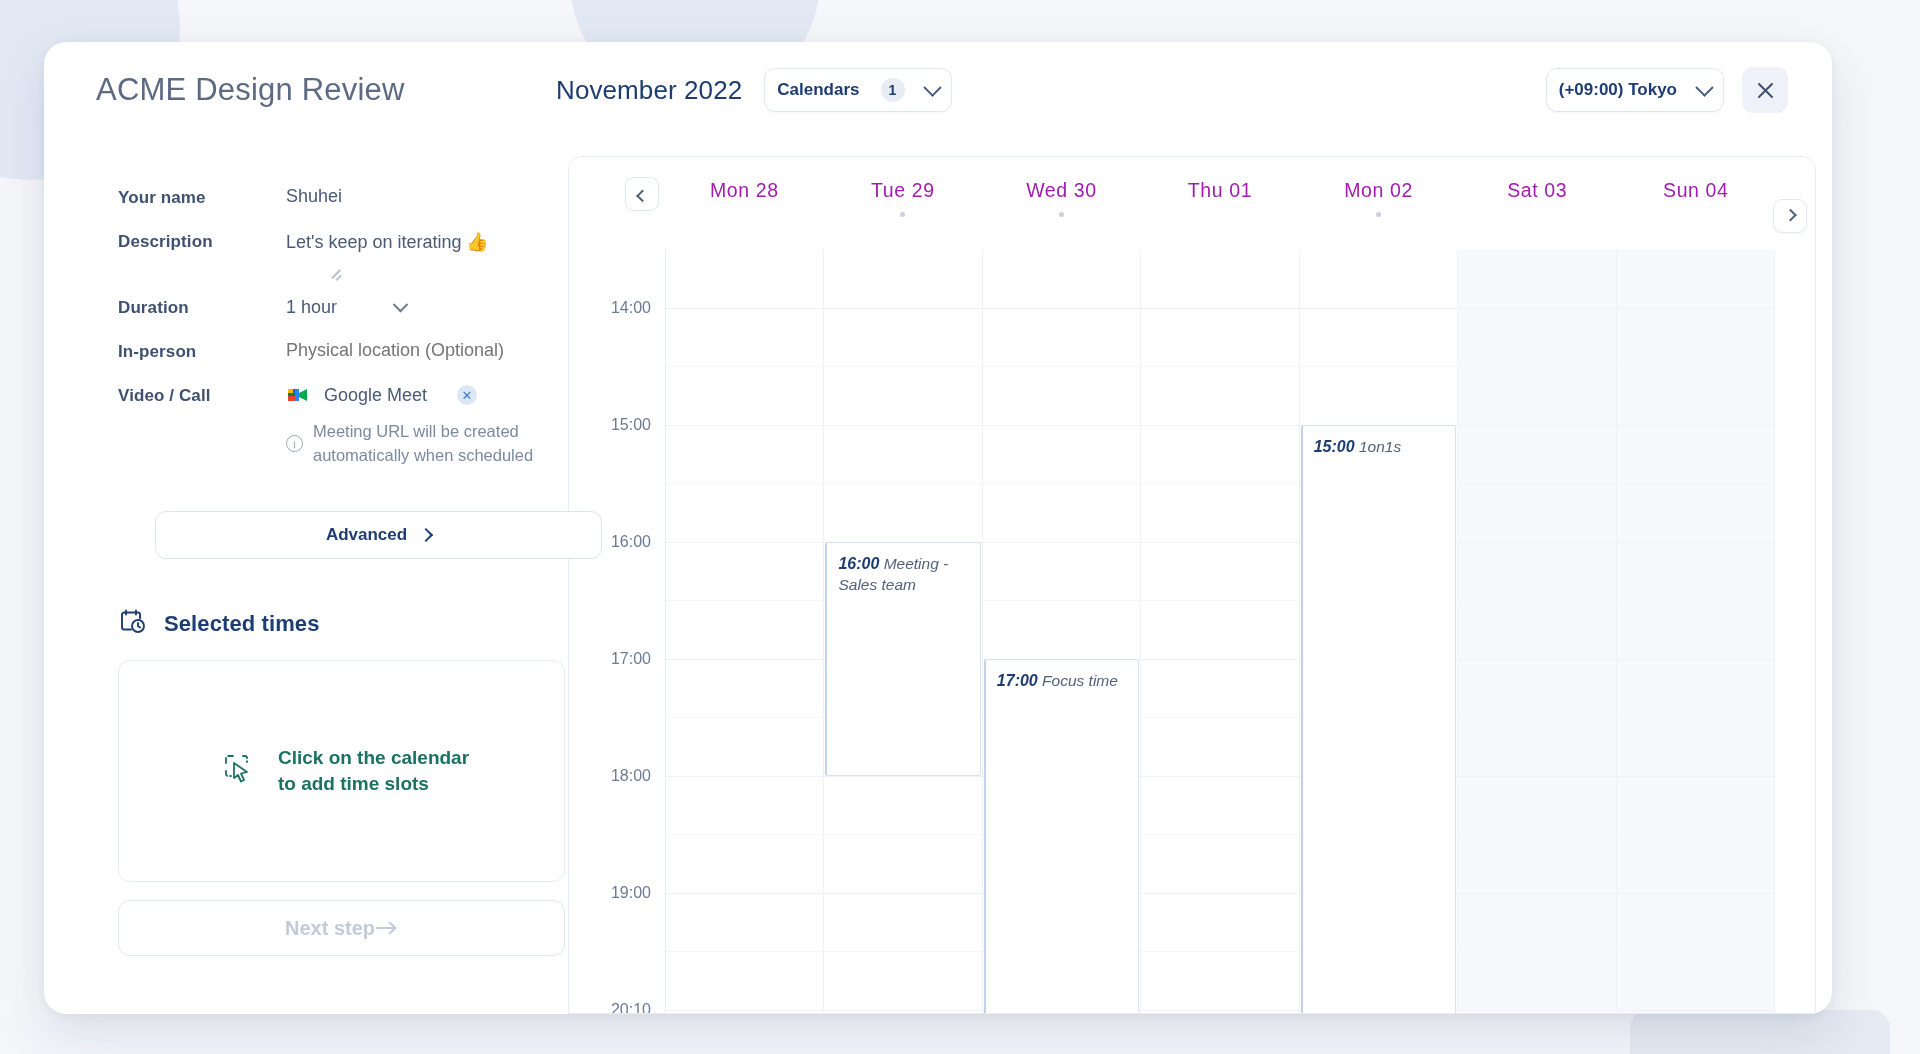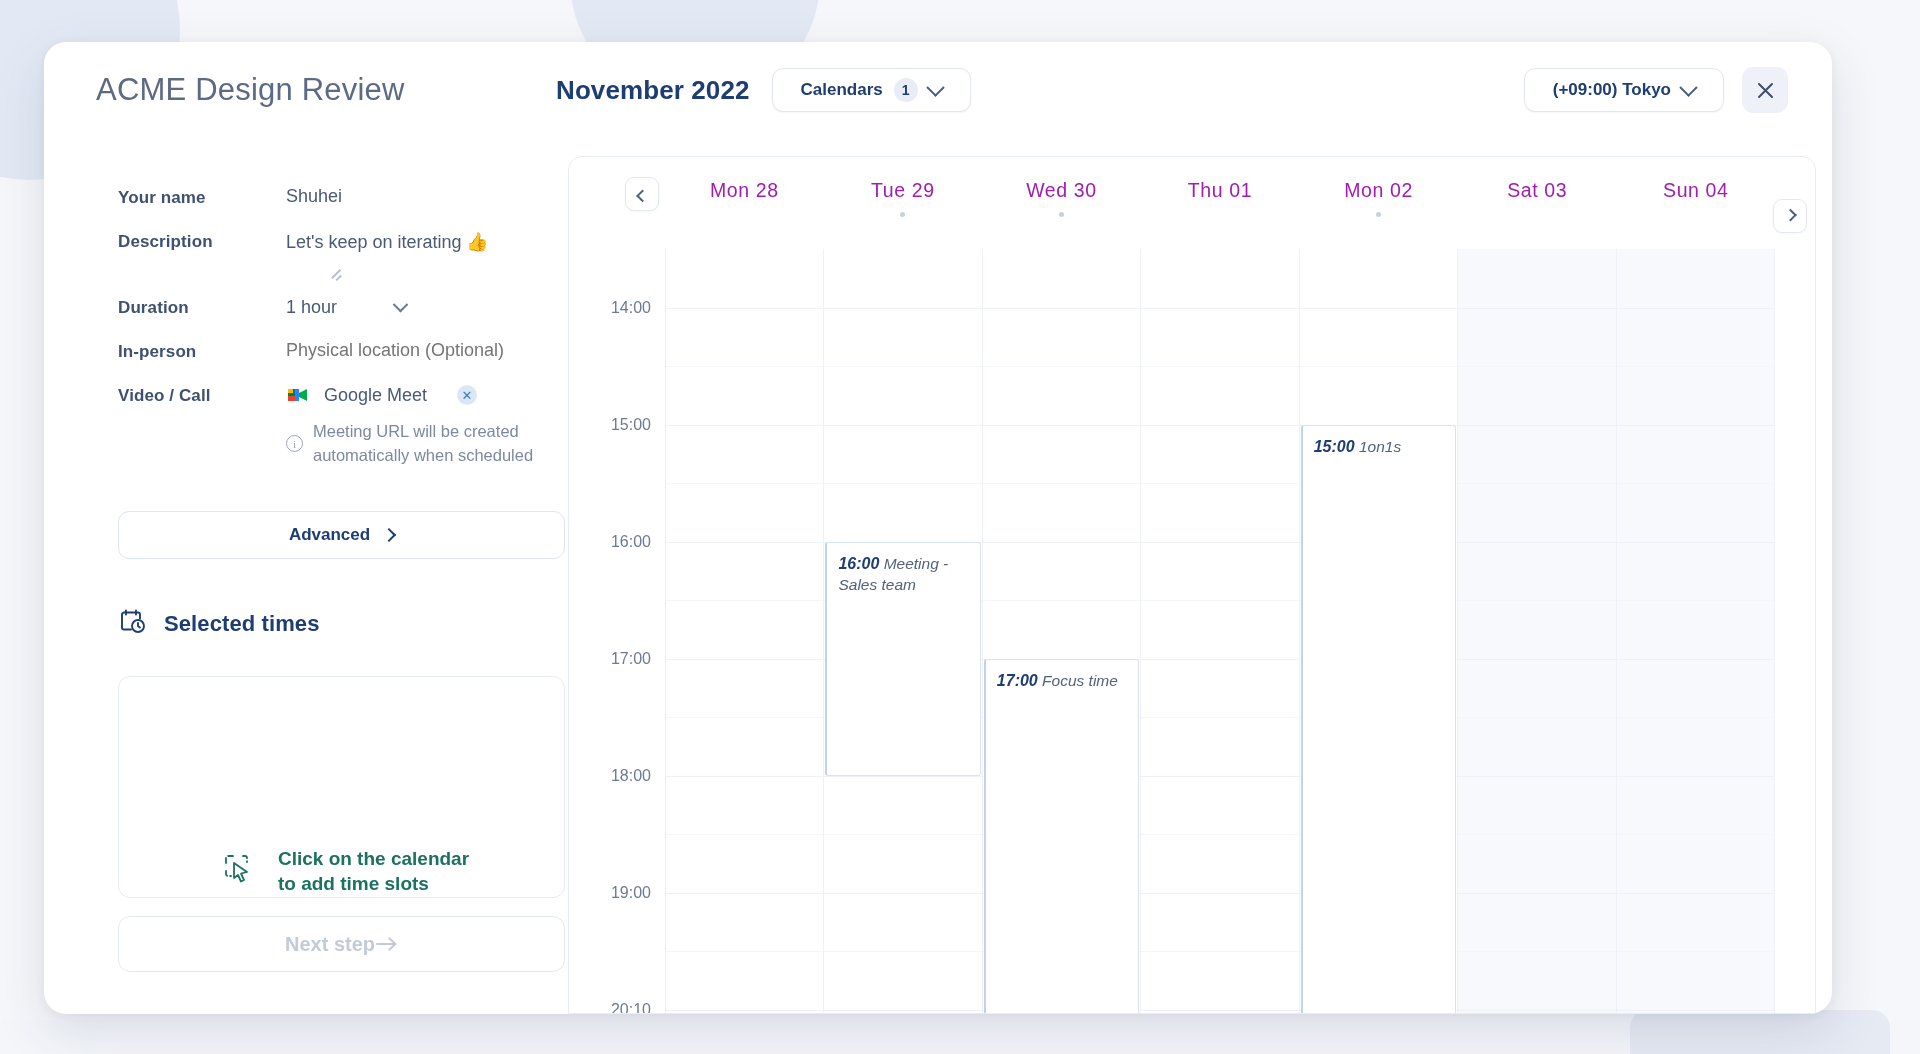--- a/index.html
+++ b/index.html
@@ -58,32 +58,32 @@
     font-size: 31px;
     color: #5d6a84;
     letter-spacing: .2px;
     width: 340px;
     white-space: nowrap;
     overflow: hidden;
     flex: 0 0 340px;
   }
   #month-label {
     font-size: 26px;
-    font-weight: bold;
+    font-weight: normal;
     color: #1d3d73;
     margin-left: 120px;
     letter-spacing: .1px;
     white-space: nowrap;
   }
   .pill {
     display: inline-flex;
     align-items: center;
-    gap: 11px;
+    gap: 21px;
     height: 44px;
-    padding: 0 28px;
+    padding: 0 12px;
     border: 1px solid #e2e6ee;
     border-radius: 11px;
     background: #fff;
     font-size: 17px;
     font-weight: bold;
     color: #1d3d73;
     box-shadow: 0 1px 2px rgba(30,50,90,.05);
     cursor: pointer;
     white-space: nowrap;
   }
@@ -191,41 +191,42 @@
   #advanced-button {
     margin-top: 44px;
     width: 447px; height: 48px;
     border: 1px solid #dfe4ee;
     border-radius: 11px;
     background: #fff;
     display: flex; align-items: center; justify-content: center; gap: 14px;
     font-size: 17px; font-weight: bold; color: #1d3d73;
     cursor: pointer;
     font-family: inherit;
+    margin-left: 37px;
   }
   #advanced-chev {
     width: 10px; height: 10px;
     border-right: 2.2px solid #1d3d73; border-top: 2.2px solid #1d3d73;
     transform: rotate(45deg);
   }
 
   #selected-times-header {
     margin-top: 48px;
     display: flex; align-items: center; gap: 17px;
   }
   #selected-times-title {
     font-size: 22px; font-weight: bold; color: #1d3d73; letter-spacing: .1px;
   }
   #selected-times-box {
-    margin-top: 36px;
+    margin-top: 20px;
     width: 447px; height: 222px;
     border: 1px solid #e6eaf2;
     border-radius: 12px;
     background: #fff;
-    display: flex; align-items: flex-end; justify-content: center;
+    display: flex; align-items: center; justify-content: center;
   }
   #empty-state { display: flex; align-items: center; gap: 22px; padding-left: 8px; }
   #empty-text {
     font-size: 19px; font-weight: bold; color: #1b7261; line-height: 1.3;
   }
   #next-step-button {
     margin-top: 18px;
     width: 447px; height: 56px;
     border: 1px solid #e3e7f0;
     border-radius: 12px;

